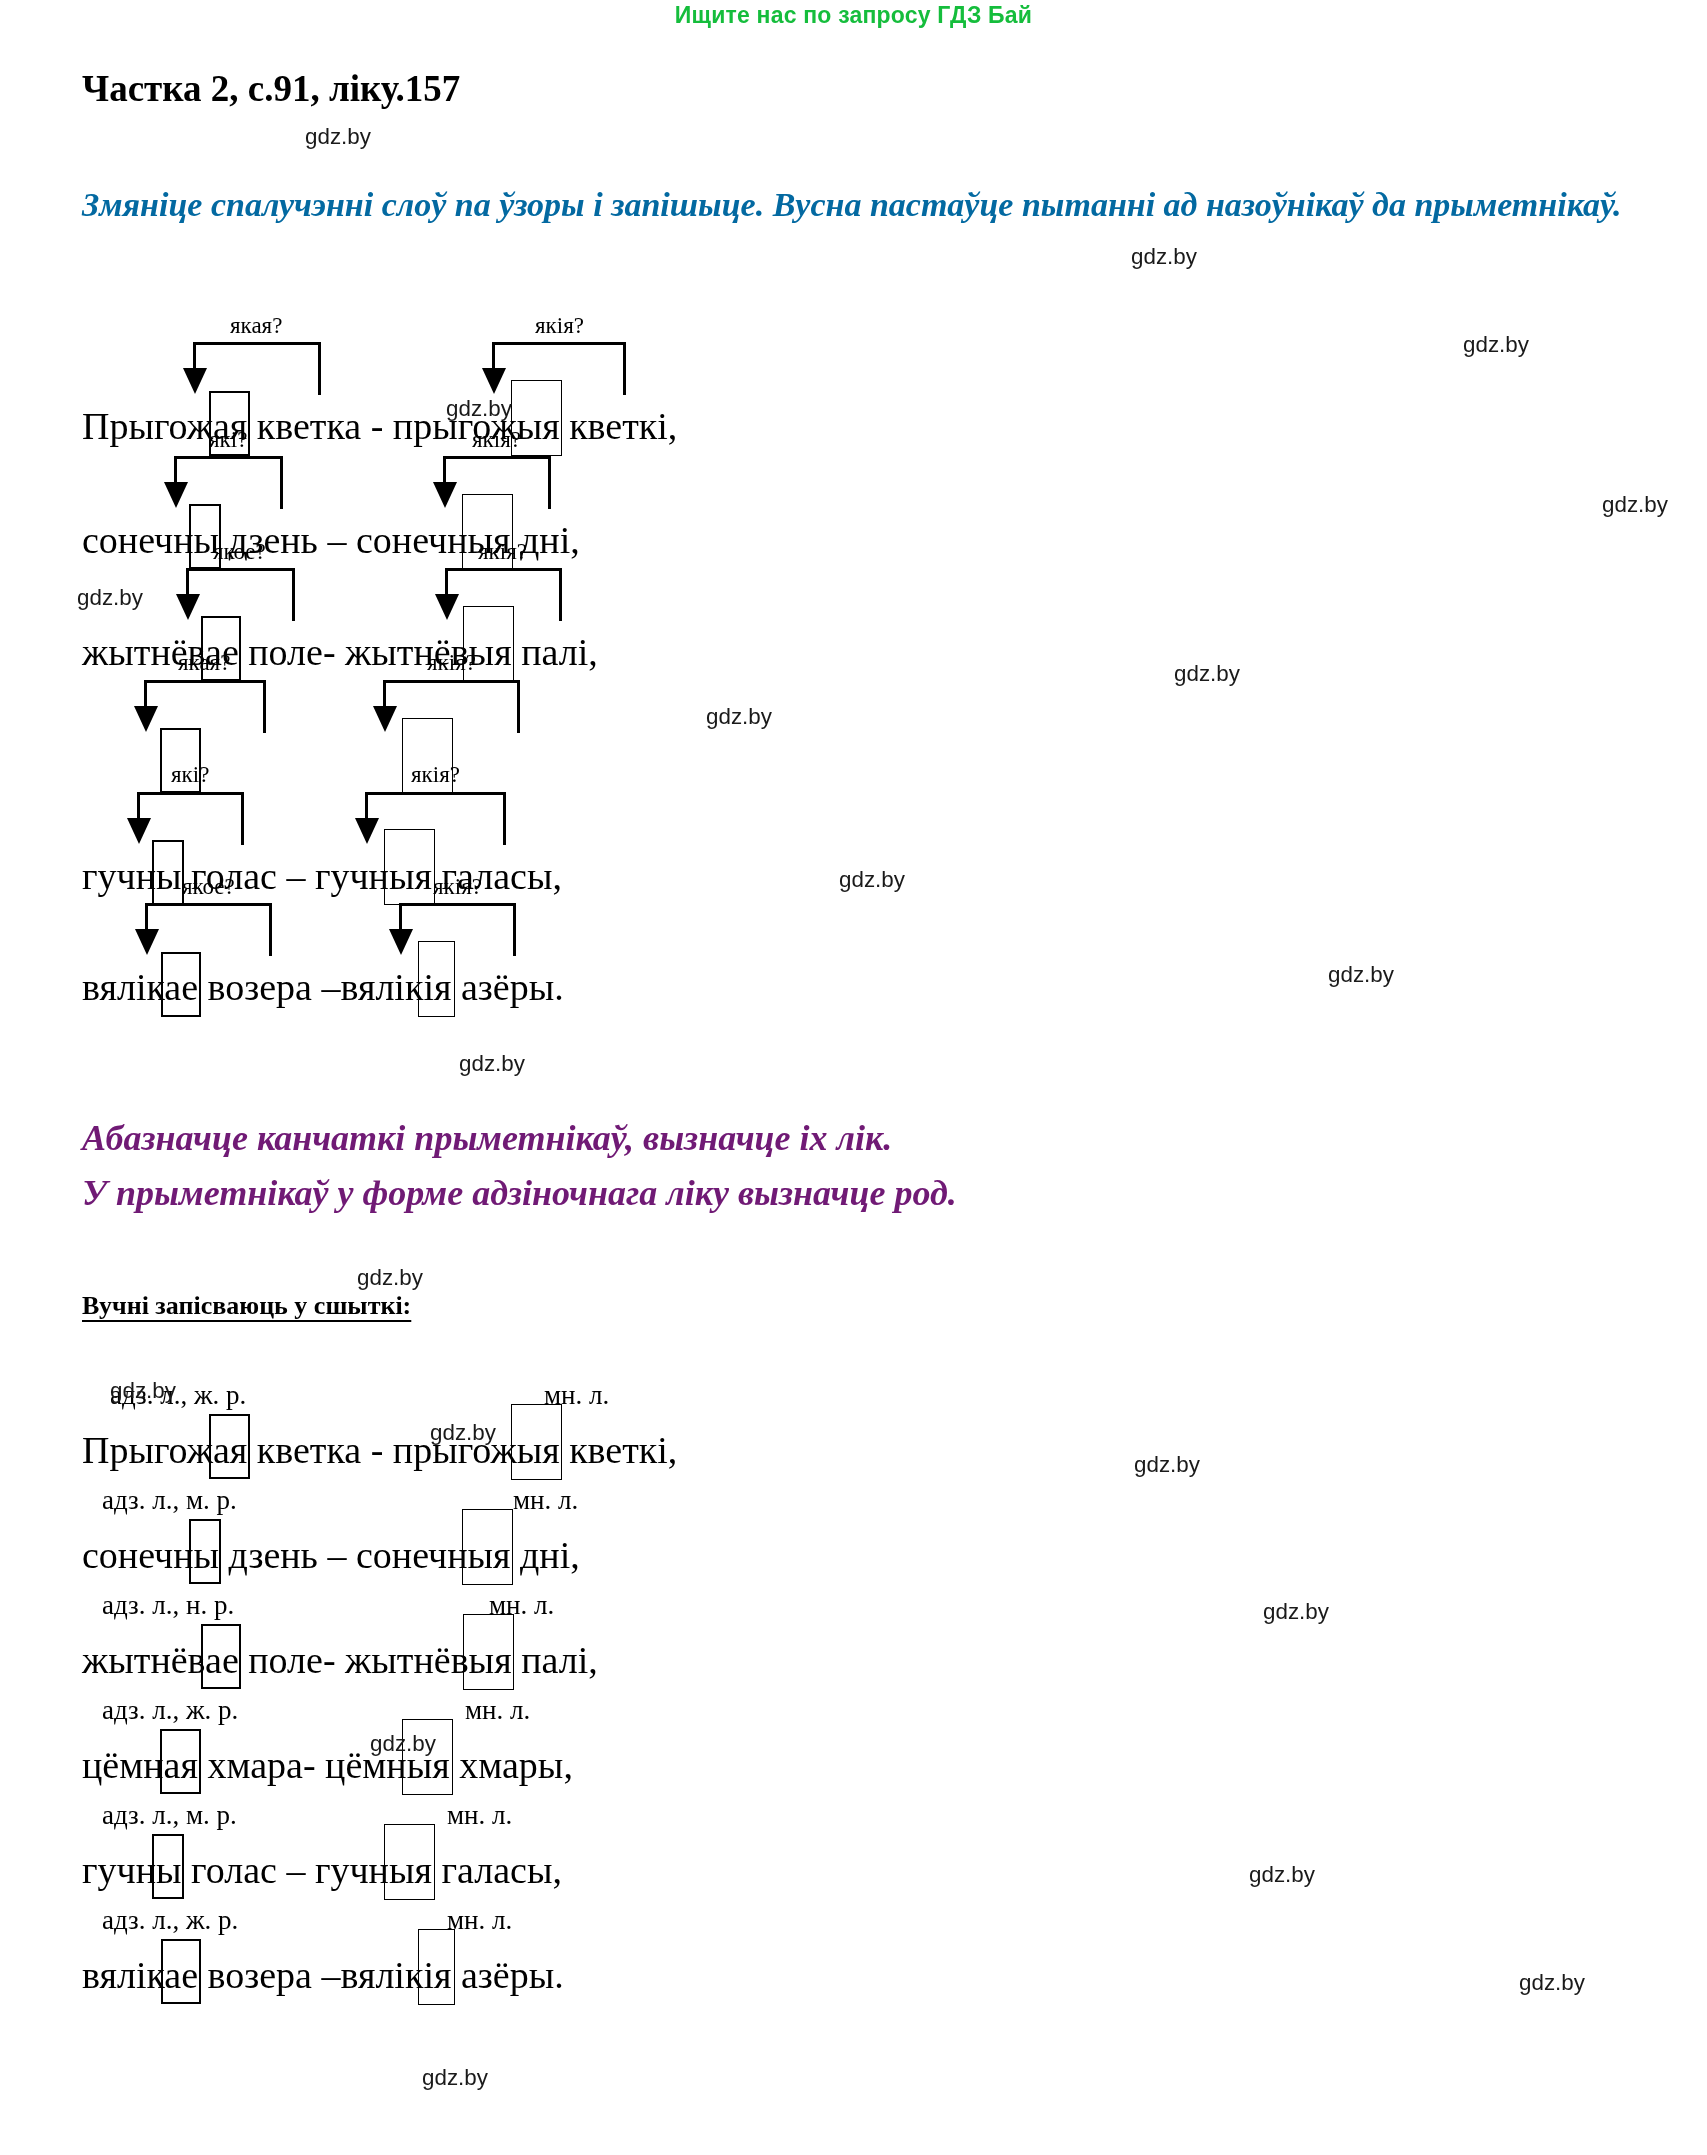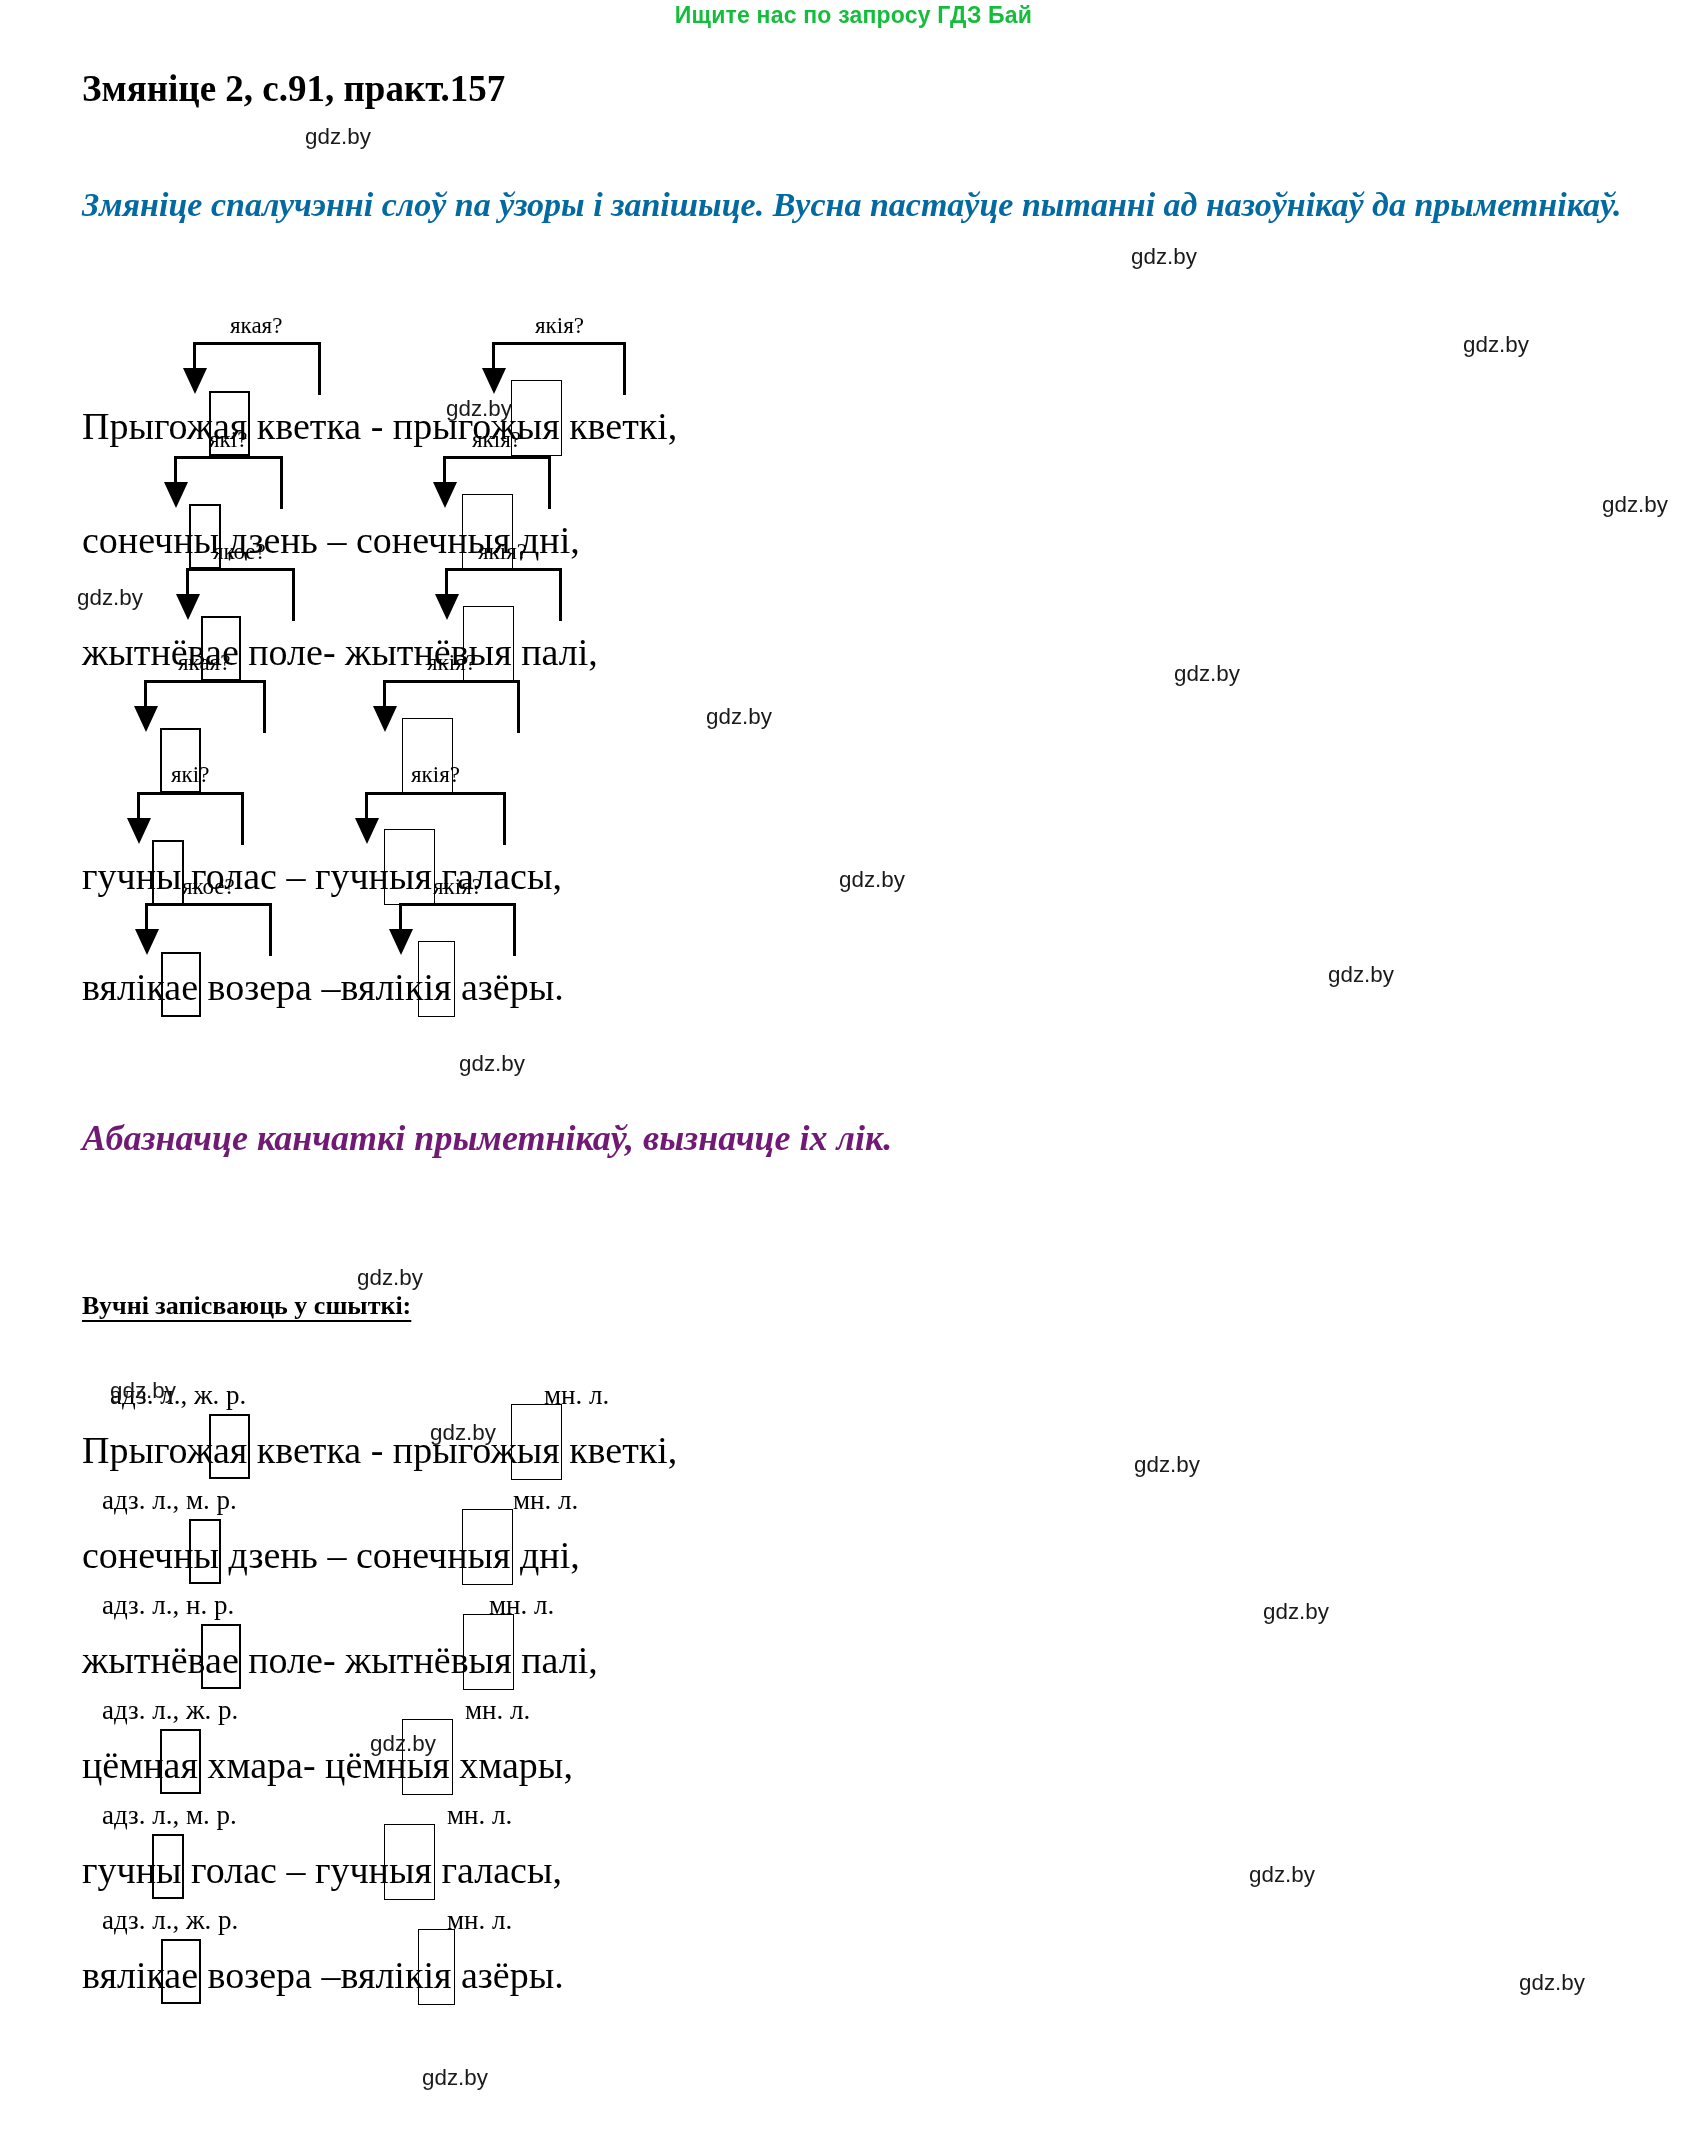--- a/index.html
+++ b/index.html
@@ -107,21 +107,21 @@
     font-size:26px;color:#5b0d8c;letter-spacing:0.4px;
   }
 </style>
 </head>
 <body>
 
 <div class="page">
 
   <div class="banner">Ищите нас по запросу ГДЗ Бай</div>
 
-  <div class="doc-title">Змяніце 2, с.91, практ.157</div>
+  <div class="doc-title">Частка 2, с.91, ліку.157</div>
 
   <div class="task"><span>Змяніце спалучэнні слоў па ўзоры і запішыце. Вусна пастаўце пытанні ад назоўнікаў да прыметнікаў.</span></div>
 
   <div class="analysis" id="analysis">
       <div class="unit" style="left: 82px; top: 404px;">
         <span class="sent">Прыгожая кветка - прыгожыя кветкі,</span>
       </div>
       <div class="endbox" style="left: 209px; top: 391px; width: 41px; height: 65px;"></div>
       <div class="endbox thin" style="left: 511px; top: 380px; width: 51px; height: 76px;"></div>
       <div class="brk" style="left: 193px; top: 342px; width: 127px;">
@@ -226,20 +226,21 @@
       <div class="brk" style="left: 399px; top: 903px; width: 116px;">
         <div class="hbar" style="width: 116px;"></div>
         <div class="lstem" style="left: 0px; top: 0px; height: 27.5px;"></div>
         <div class="arrow" style="left: -10.3px; top: 26px;"></div>
         <div class="rstem" style="left: 114px; top: 0px; height: 53px;"></div>
       </div>
       <div class="qword" style="left: 433px; top: 874px;">якія?</div>
     </div>
 
   <div class="mid" style="top:1117px">Абазначце канчаткі прыметнікаў, вызначце іх лік.</div>
+  <div class="mid" style="top:1172px">У прыметнікаў у форме адзіночнага ліку вызначце род.</div>
 
   <div class="subhead">Вучні запісваюць у сшыткі:</div>
 
   <div class="analysis" style="top:0;height:2155px" id="answers">
       <div class="ans-unit" style="left: 82px; top: 1428px;">
         <span class="sent">Прыгожая кветка - прыгожыя кветкі,</span>
       </div>
       <div class="endbox" style="left: 209px; top: 1414px; width: 41px; height: 65px;"></div>
       <div class="endbox thin" style="left: 511px; top: 1404px; width: 51px; height: 76px;"></div>
       <div class="tag" style="left: 110px; top: 1380px;">адз. л., ж. р.</div>

